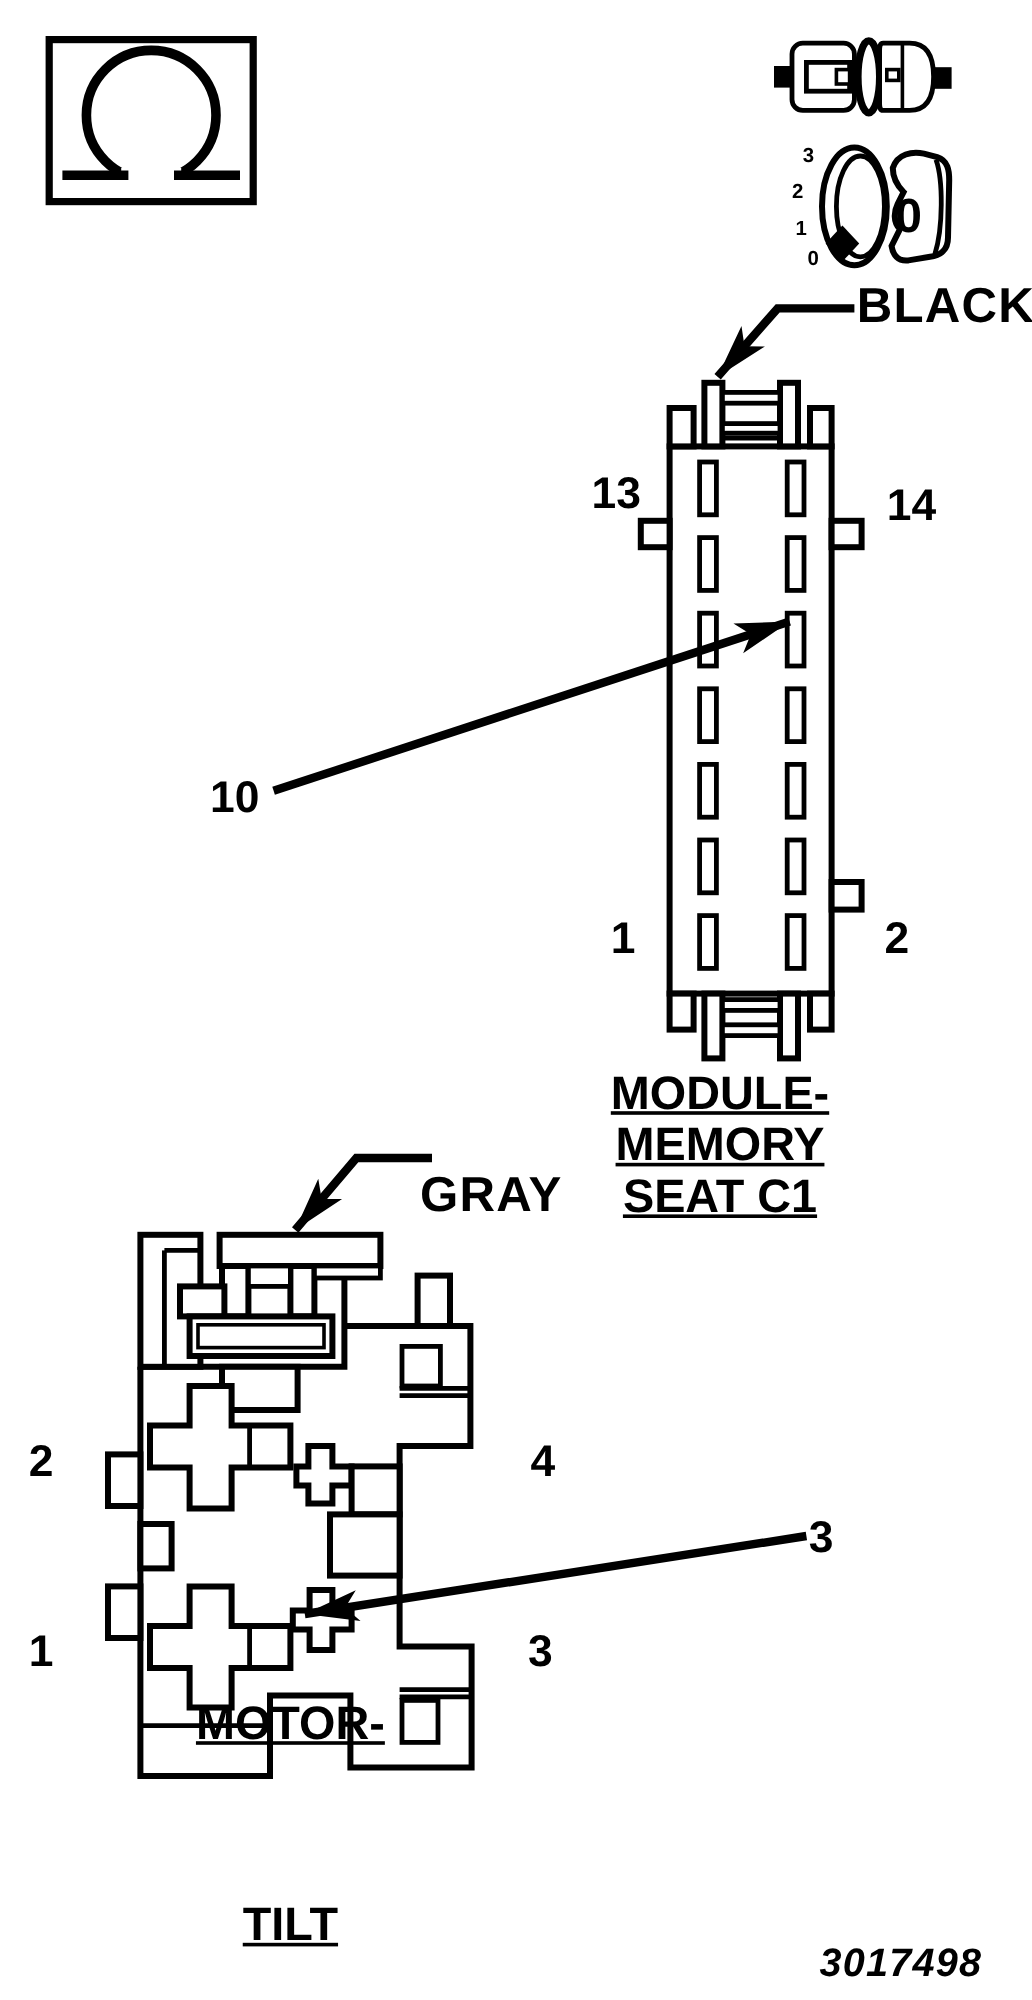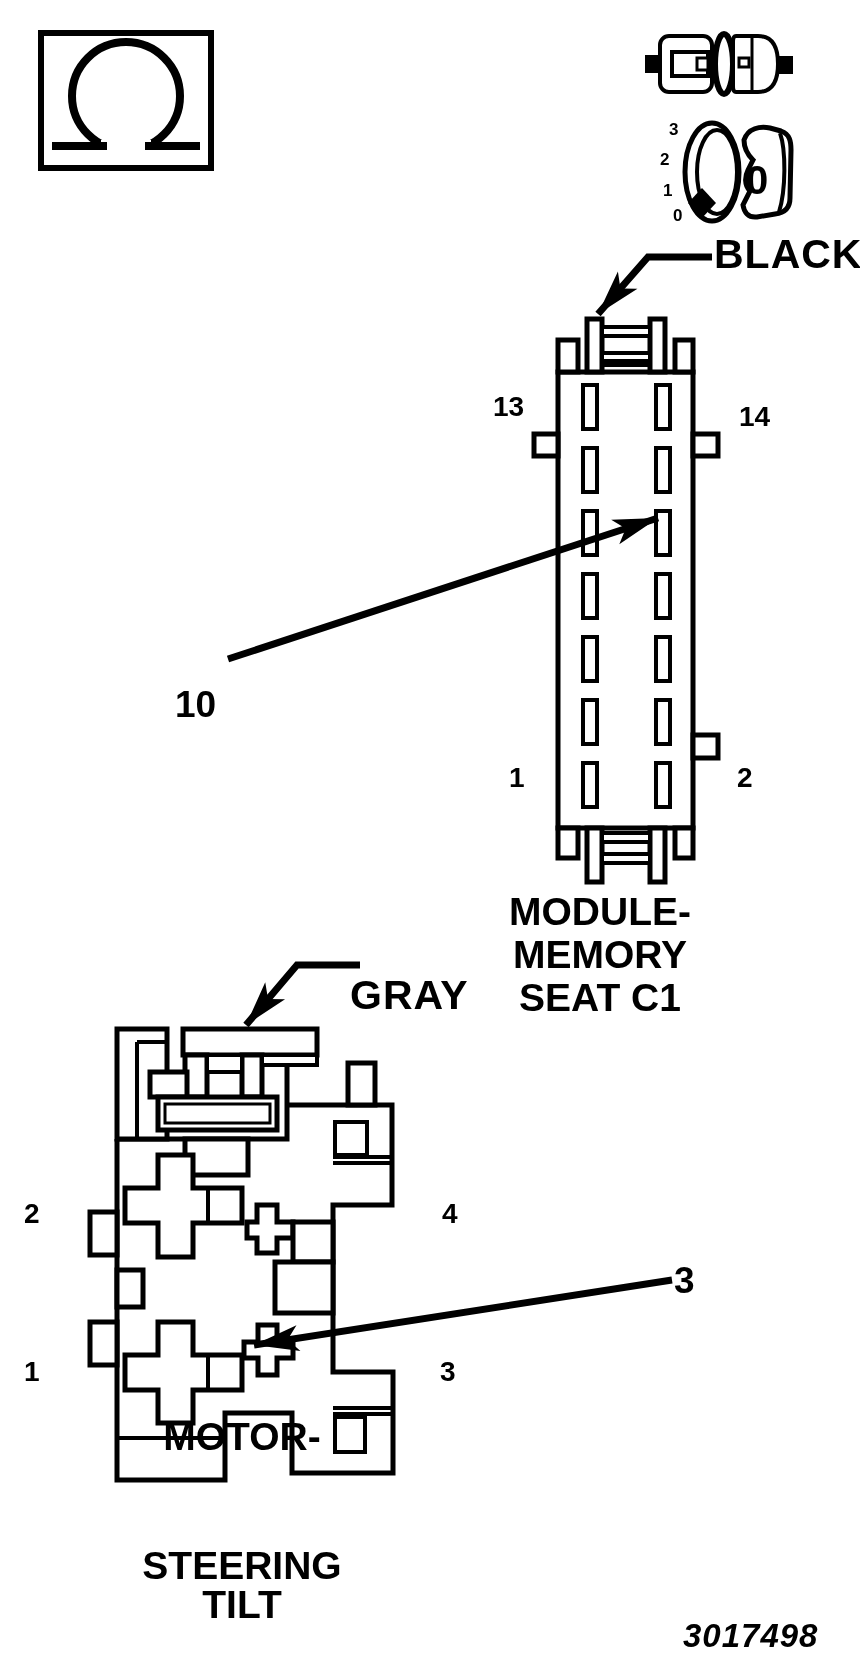--- a/index.html
+++ b/index.html
@@ -1,21 +1,21 @@
 <!DOCTYPE html>
 <html><head>
 <meta charset="utf-8">
 <style>
   html,body{margin:0;padding:0;background:#fff;}
   .stage{position:relative;width:860px;height:1667px;background:#fff;overflow:hidden;
          font-family:"Liberation Sans",sans-serif;}
   .stage svg{position:absolute;left:0;top:0;}
   .lbl{position:absolute;color:#000;font-weight:700;line-height:0.9;white-space:nowrap;}
-  .cap{transform:translateX(-50%);text-align:center;}
-  .fs43{font-size:28px;} .fs41{font-size:41px;letter-spacing:1px;} .fs39{font-size:39px;}
+  .cap{transform:translateX(-50%);text-align:center;text-decoration:underline;}
+  .fs43{font-size:37px;} .fs41{font-size:41px;letter-spacing:1px;} .fs39{font-size:39px;}
   .fs37{font-size:37px;} .fs33{font-size:33px;letter-spacing:1px;font-style:italic;} .fs17{font-size:17px;}
   .fs40{font-size:40px;}
 </style>
 </head>
 <body>
 
 <div class="stage">
 
 <svg width="860" height="1667" viewBox="0 0 860 1667">
   <defs>
@@ -148,34 +148,33 @@
 
 <div class="lbl fs17" style="left:669px;top:122px;">3</div>
 <div class="lbl fs17" style="left:660px;top:152px;">2</div>
 <div class="lbl fs17" style="left:663px;top:183px;">1</div>
 <div class="lbl fs17" style="left:673px;top:208px;">0</div>
 <div class="lbl fs40" style="left:746px;top:162px;">0</div>
 
 <div class="lbl fs41" style="left:714px;top:236px;">BLACK</div>
 <div class="lbl fs43" style="left:493px;top:394px;">13</div>
 <div class="lbl fs43" style="left:739px;top:394px;margin-top:10px;">14</div>
-<div class="lbl fs37" style="left:175px;top:648px;margin-top:40px;">10</div>
+<div class="lbl fs37" style="left:175px;top:648px;">10</div>
 <div class="lbl fs43" style="left:509px;top:765px;">1</div>
 <div class="lbl fs43" style="left:737px;top:765px;">2</div>
 
 <div class="lbl cap fs39" style="left:600px;top:894px;">MODULE-</div>
 <div class="lbl cap fs39" style="left:600px;top:937px;">MEMORY</div>
 <div class="lbl cap fs39" style="left:600px;top:980px;text-align:center;">SEAT C1</div>
 
 <div class="lbl fs41" style="left:350px;top:949px;margin-top:28px;">GRAY</div>
 <div class="lbl fs43" style="left:24px;top:1201px;">2</div>
 <div class="lbl fs43" style="left:442px;top:1201px;">4</div>
 <div class="lbl fs37" style="left:674px;top:1264px;">3</div>
 <div class="lbl fs43" style="left:24px;top:1359px;">1</div>
 <div class="lbl fs43" style="left:440px;top:1359px;">3</div>
 
 <div class="lbl cap fs39" style="left:242px;top:1419px;">MOTOR-</div>
-<div class="lbl cap fs39" style="left:242px;top:1548px;">STEERING</div>
 <div class="lbl cap fs39" style="left:242px;top:1587px;">TILT</div>
 
 <div class="lbl fs33" style="left:683px;top:1621px;">3017498</div>
 
 </div>
 
 </body></html>

